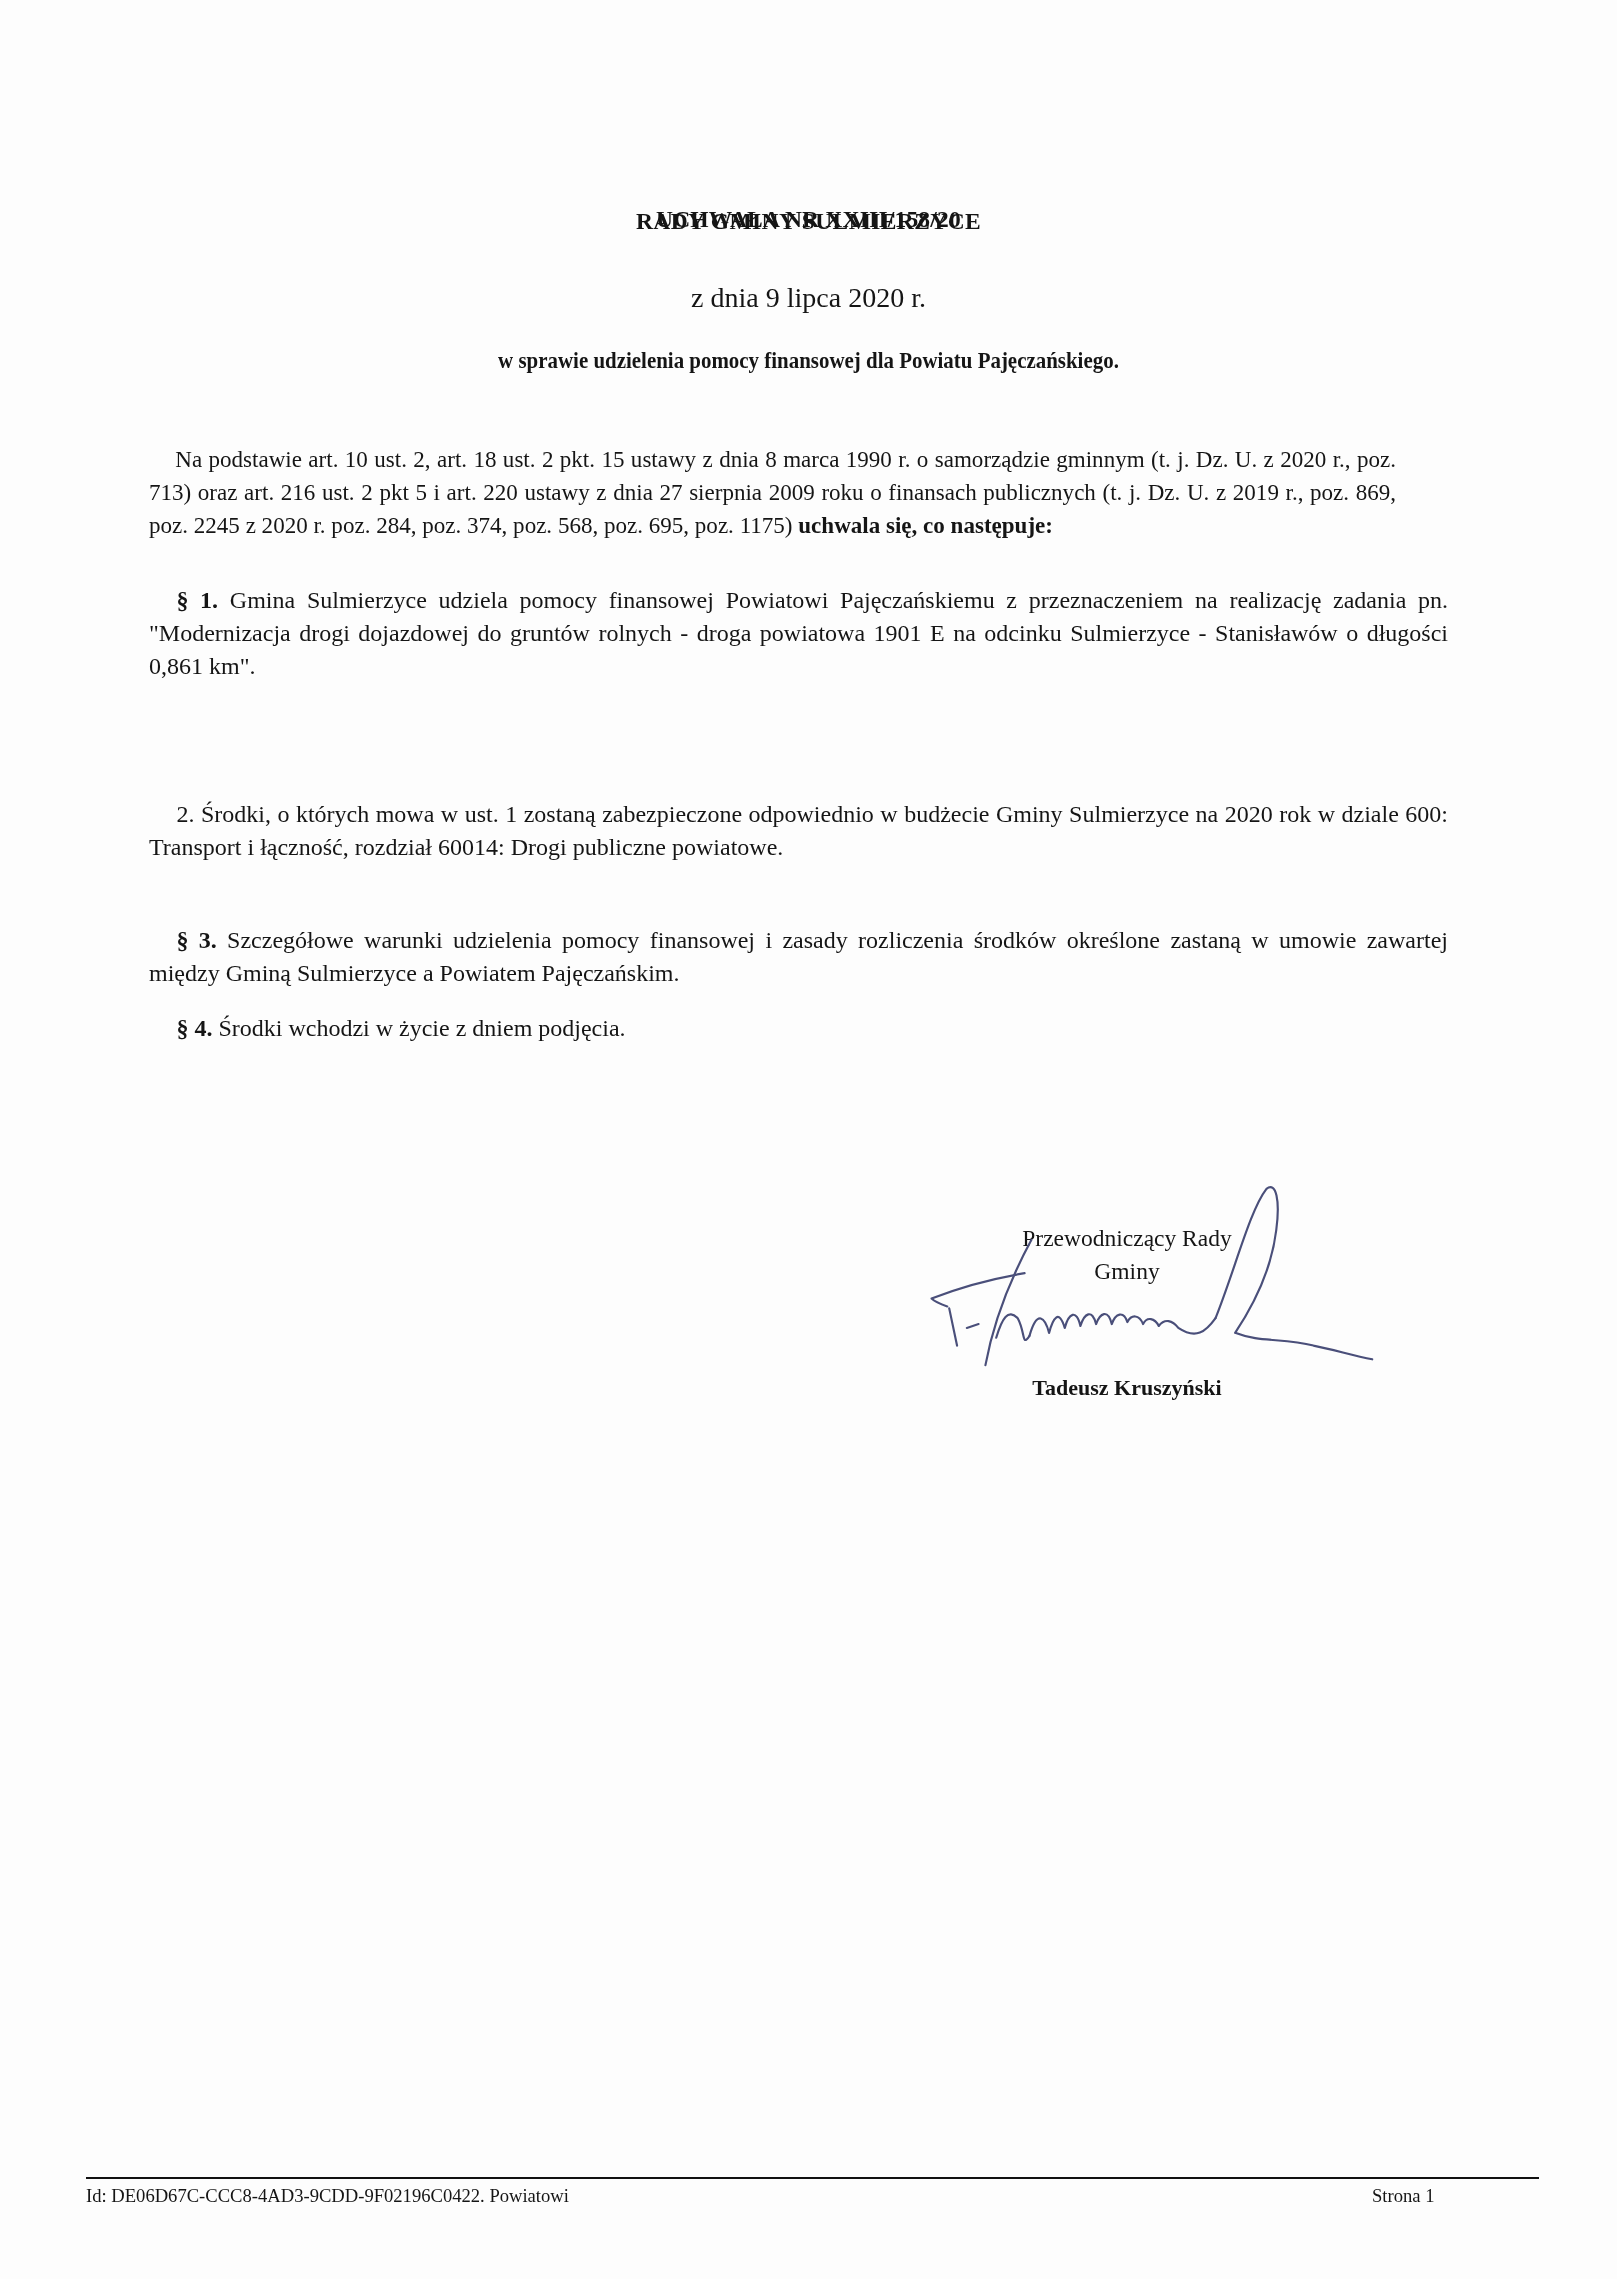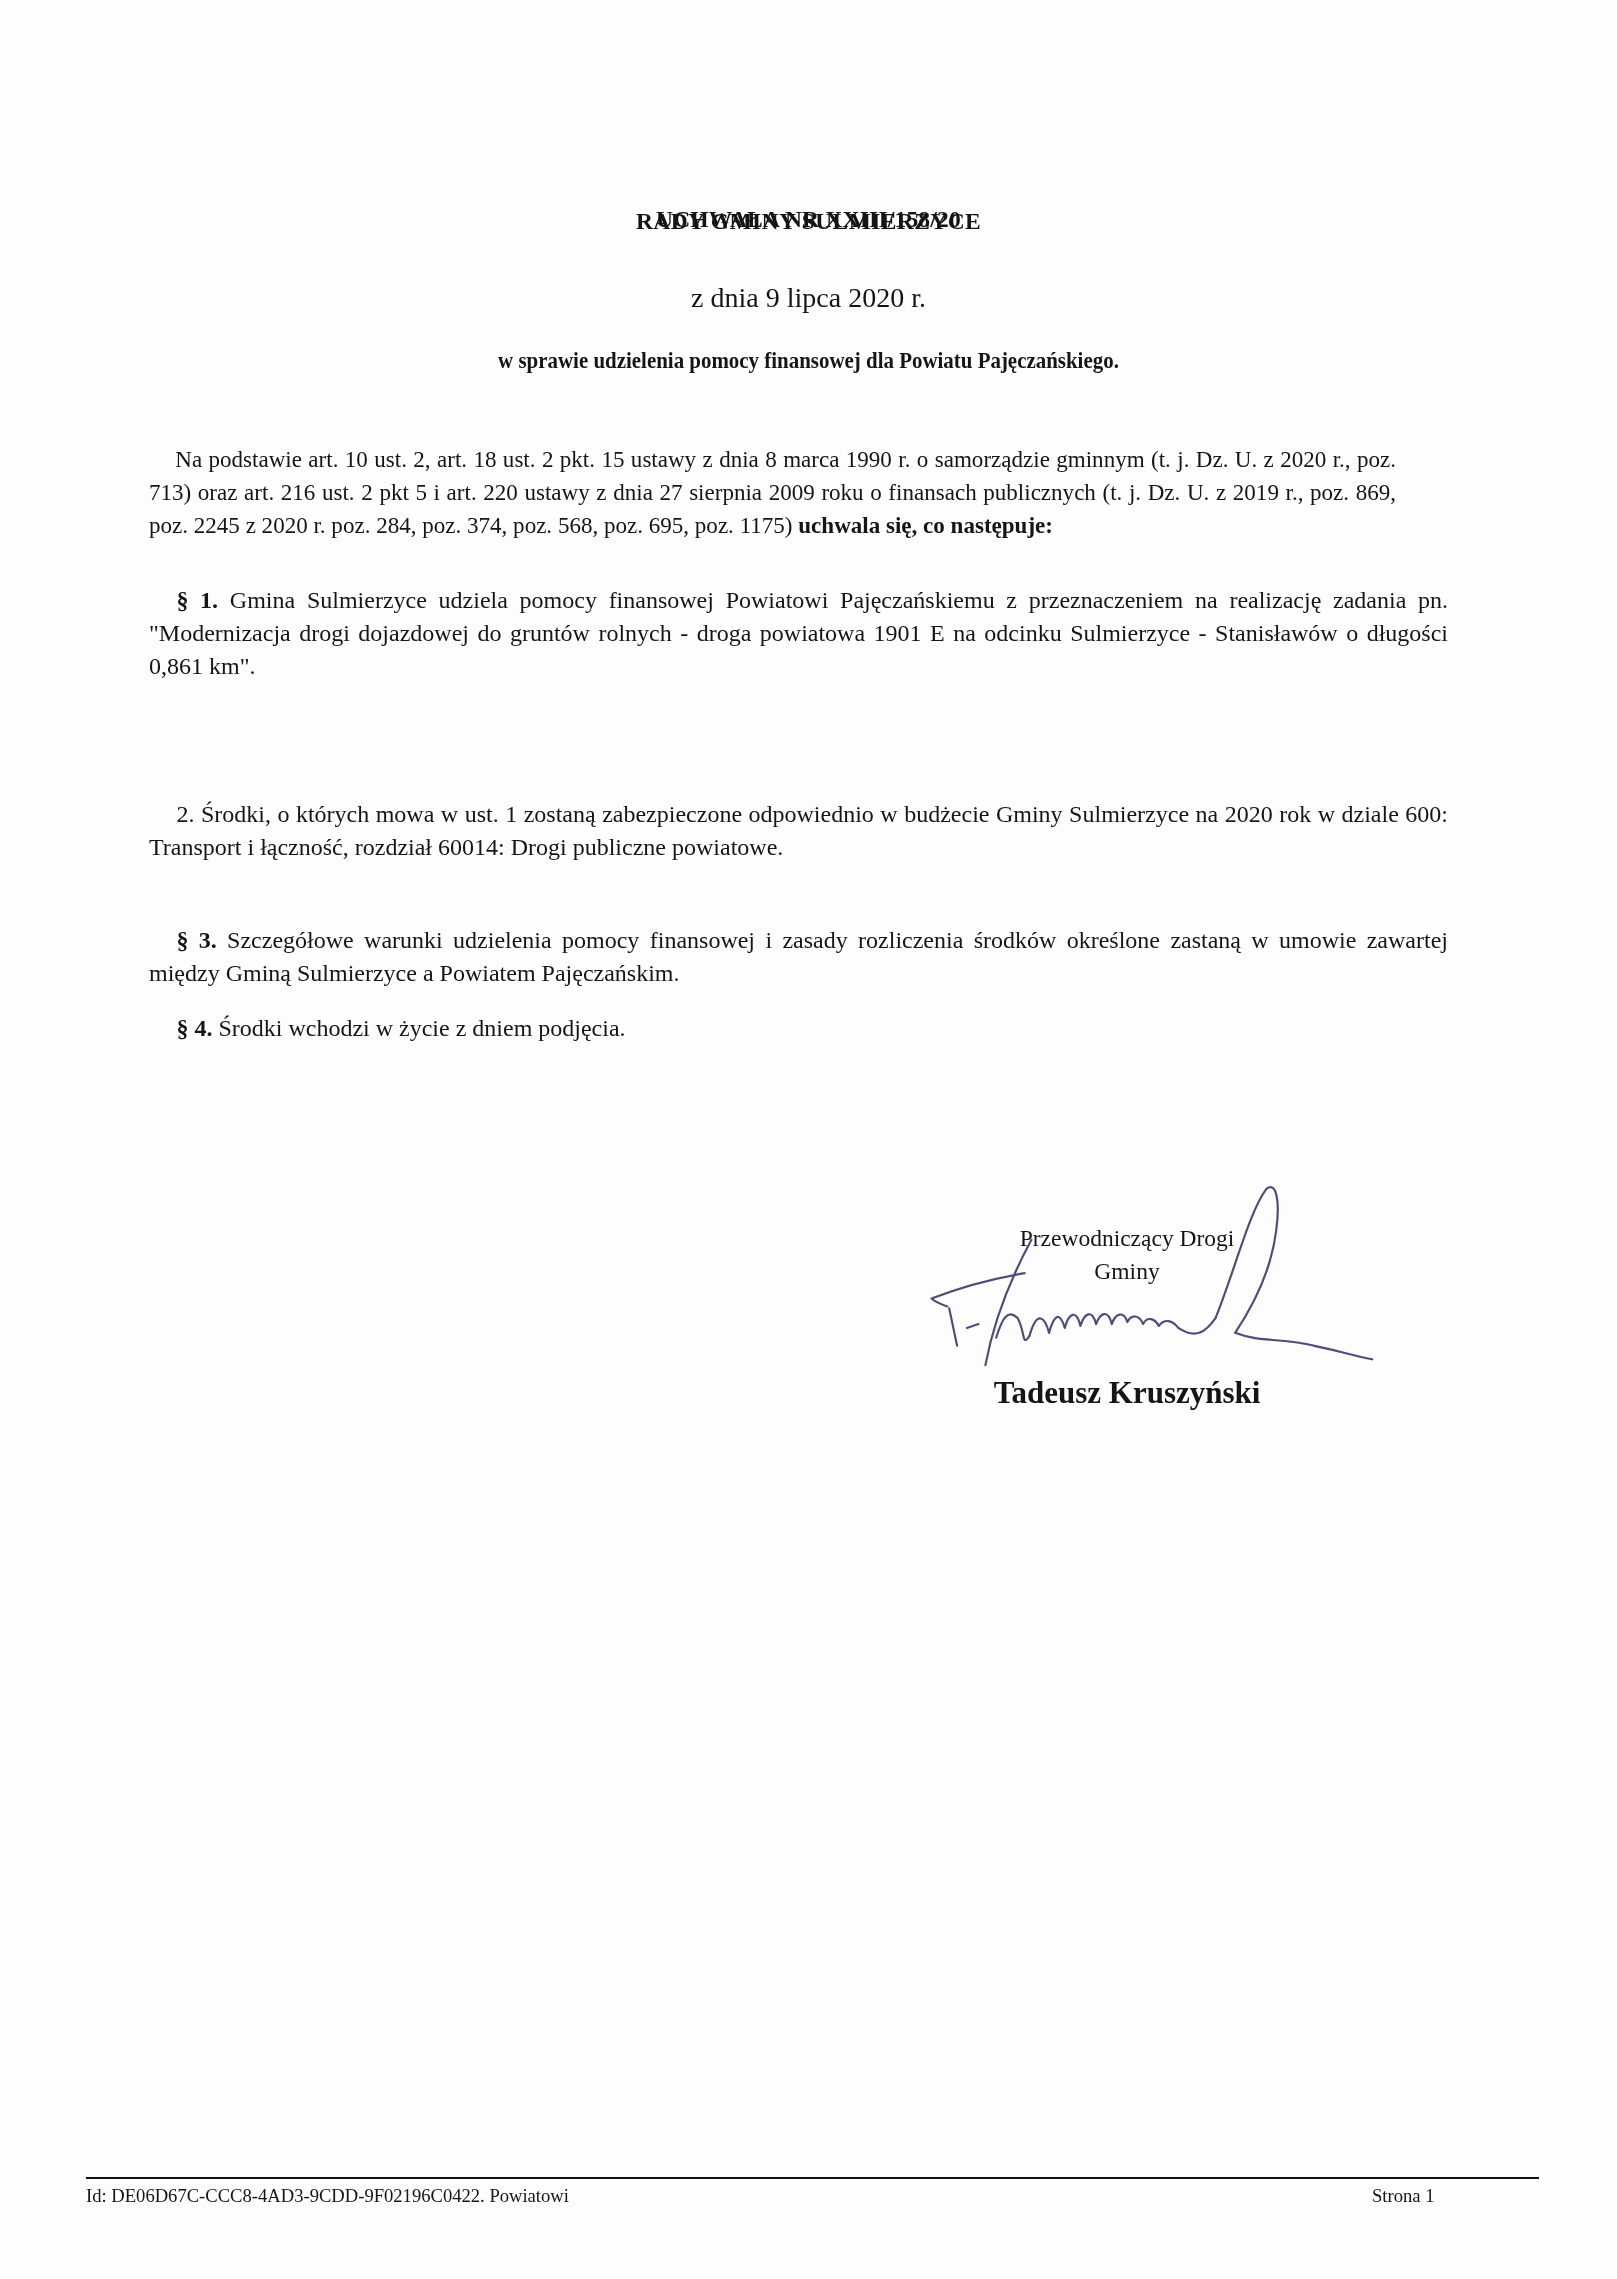--- a/index.html
+++ b/index.html
@@ -68,21 +68,21 @@
       left: 980px;
       top: 1225px;
       width: 294px;
       font-size: 23.5px;
       text-align: center;
     }
     .sig-role1 { position: absolute; left: 0; top: 0; width: 294px; text-align: center; }
     .sig-role2 { position: absolute; left: 0; top: 33px; width: 294px; text-align: center; }
     .sig-name {
       position: absolute; left: 0; top: 150px; width: 294px; text-align: center;
-      font-weight: bold; font-size: 31px;
+      font-weight: bold; font-size: 22px;
     }
     .signature {
       position: absolute;
       left: 912px;
       top: 1171px;
       width: 470px;
       height: 216px;
     }
     .footer-rule {
       position: absolute;
@@ -134,21 +134,21 @@
     <b class="par">§ 3.</b>
     <span>Szczegółowe warunki udzielenia pomocy finansowej i zasady rozliczenia środków określone zastaną w  umowie  zawartej między Gminą Sulmierzyce a Powiatem Pajęczańskim.</span>
   </div>
 
   <div class="body-text indent p-s4">
     <b class="par">§ 4.</b>
     <span>Środki wchodzi w życie z dniem podjęcia.</span>
   </div>
 
   <div class="sig-block">
-    <div class="sig-role1">Przewodniczący Drogi</div>
+    <div class="sig-role1">Przewodniczący Rady</div>
     <div class="sig-role2">Gminy</div>
     <div class="sig-name">Tadeusz Kruszyński</div>
   </div>
 
   <svg class="signature" viewBox="0 0 480 220">
     <g id="sig-strokes" fill="none" stroke-width="2.2" stroke-linecap="round" stroke-linejoin="round" stroke="#4a4f7a">
       <path d="M20 130 C 50 118, 80 110, 115 104 M 20 130 C 24 134, 30 136, 36 138 M 38 140 L 46 178"></path>
       <path d="M 56 160 L 68 156"></path>
       <path d="M 75 198 C 82 160, 95 120, 122 70 M 86 170 C 92 150, 98 140, 108 150 C 116 165, 112 180, 120 168"></path>
       <path d="M 120 168 C 128 140, 136 150, 140 165 C 144 150, 150 140, 156 160 C 160 145, 168 140, 172 158 C 176 145, 184 140, 188 156 C 192 145, 200 140, 204 156 C 208 145, 216 142, 220 154 C 224 146, 232 146, 236 156 C 240 148, 248 150, 252 158 C 258 150, 266 152, 272 160 C 290 172, 300 164, 310 150"></path>

